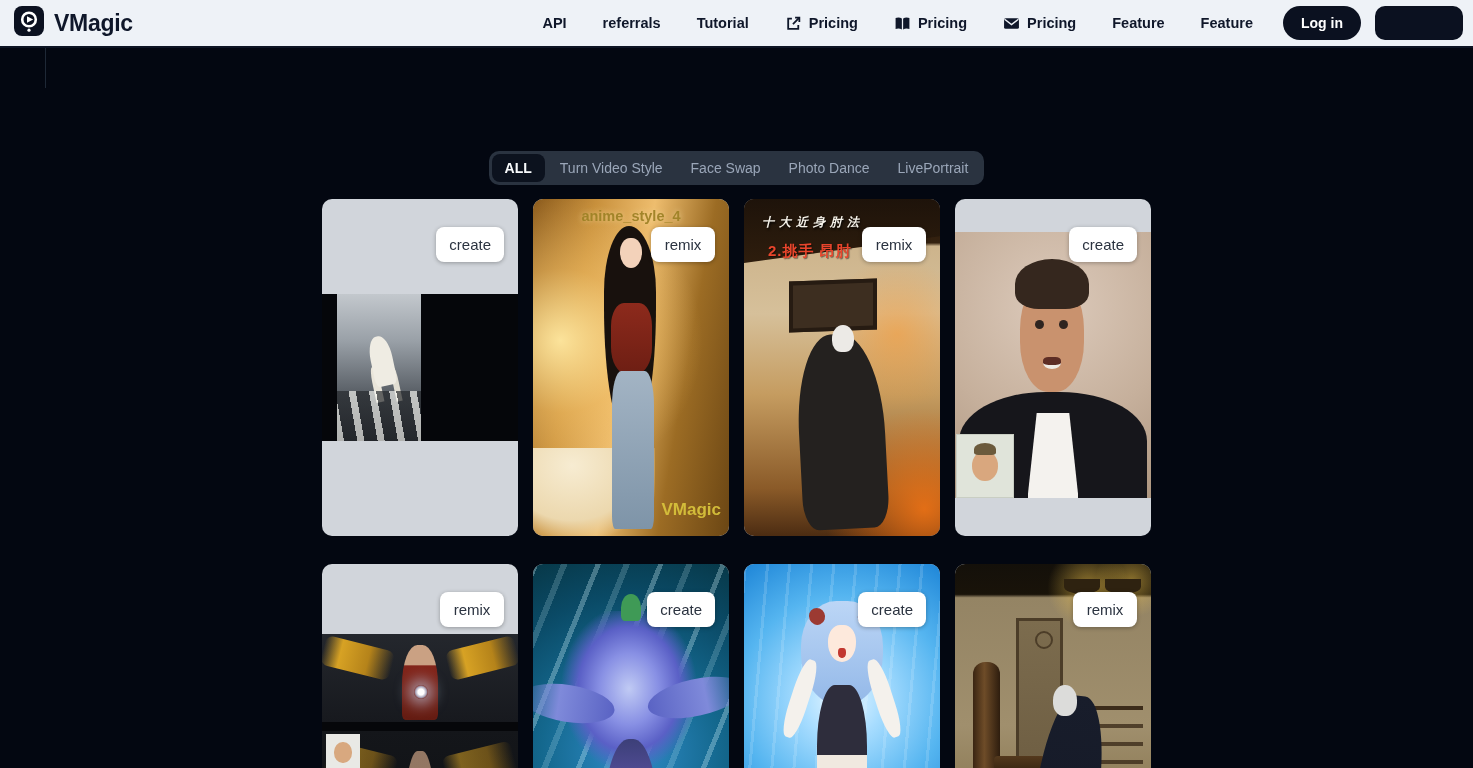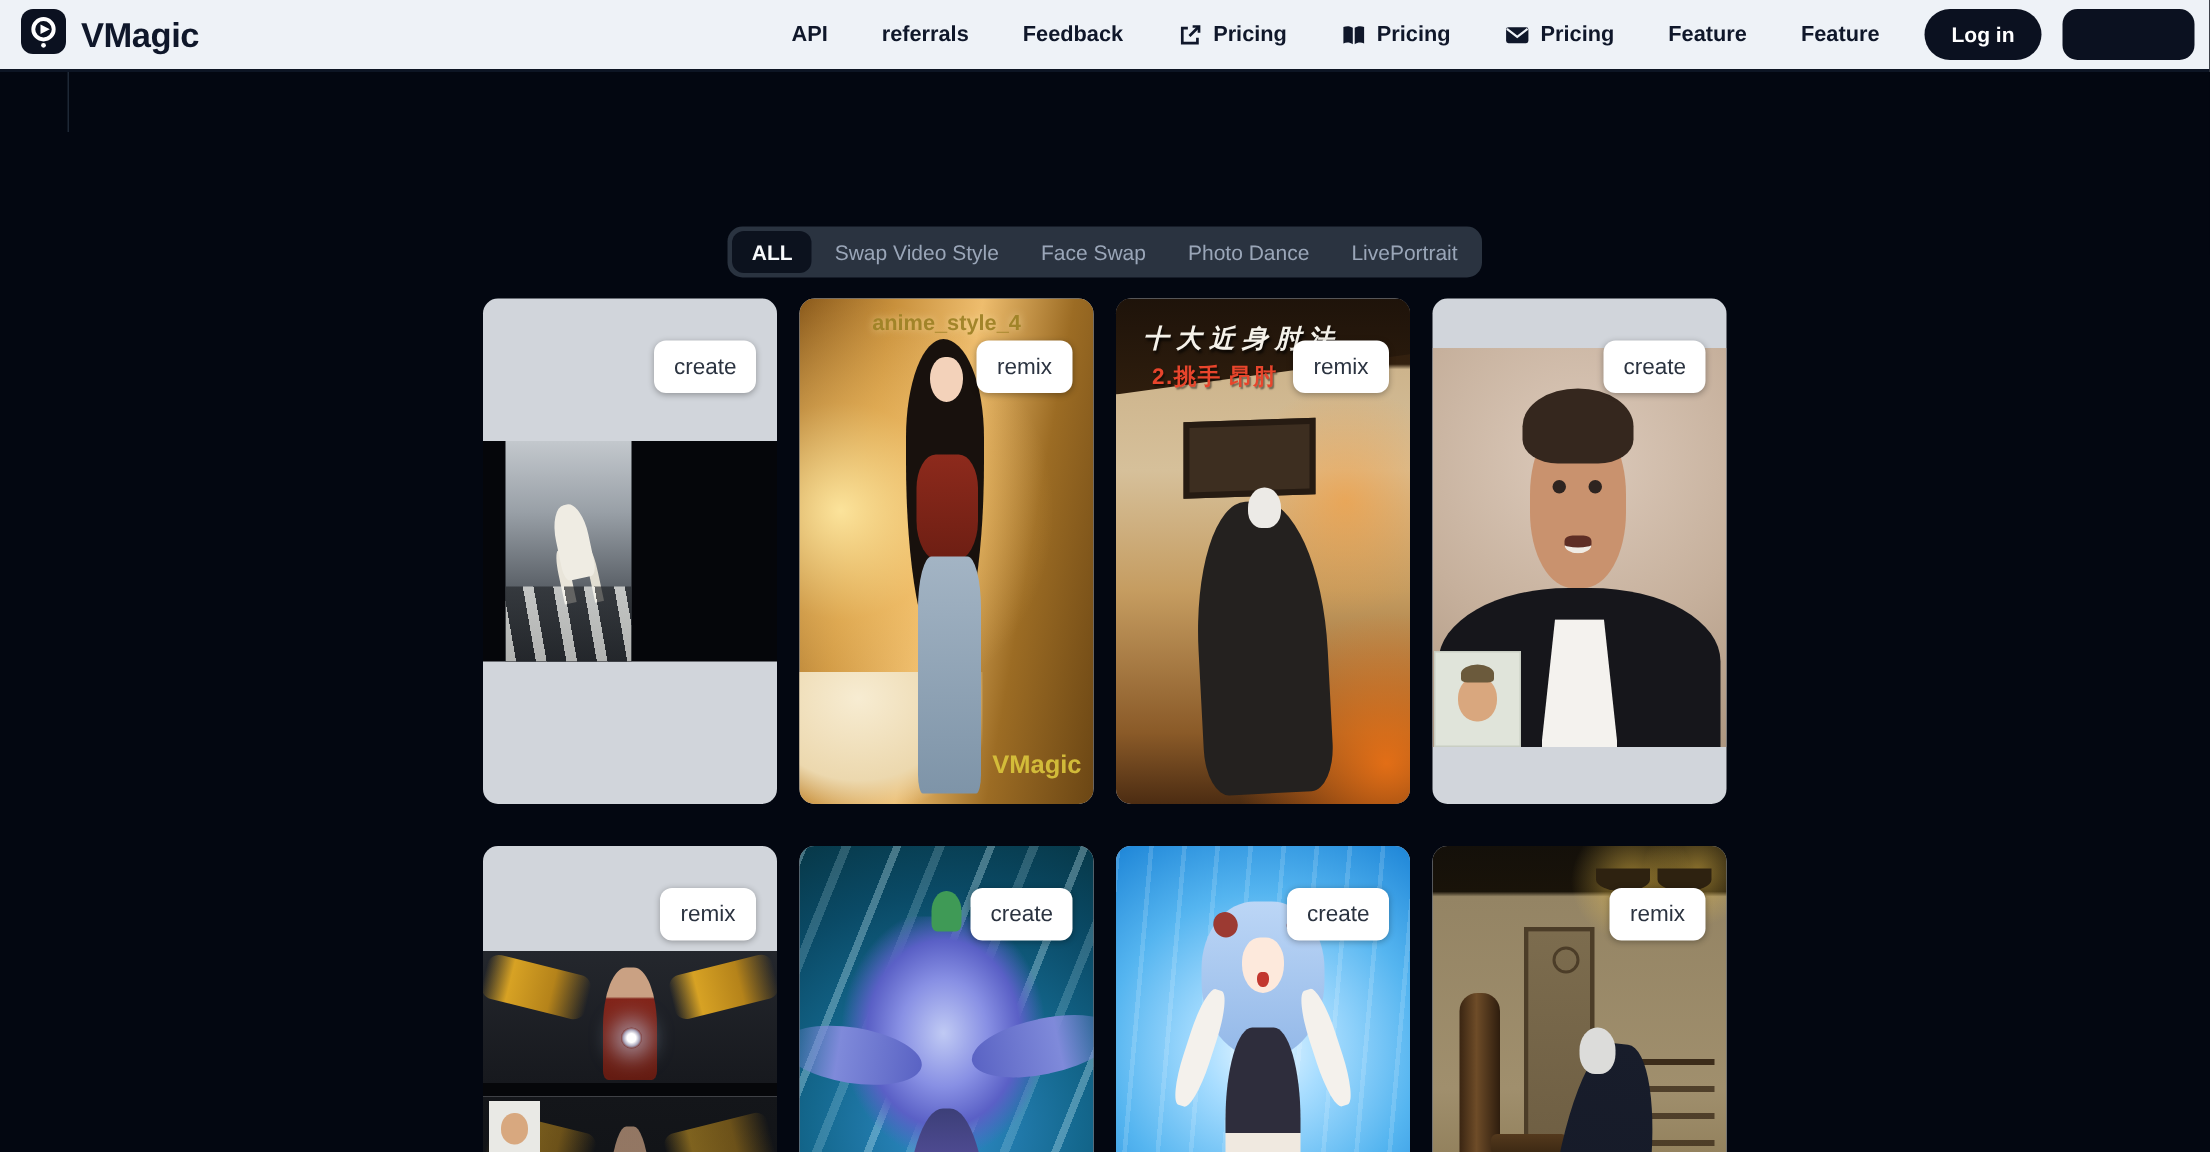--- a/index.html
+++ b/index.html
@@ -113,21 +113,21 @@
   .s3-beam { position:absolute; top:0; left:0; right:0; height:19%;
     background:linear-gradient(180deg,#1e130a 0%,#2e1d0d 100%);
     clip-path:polygon(0 0,100% 0,100% 58%,0 100%); }
   .s3-frame { position:absolute; left:23%; top:24%; width:45%; height:15%;
     background:#3d2e20; border:4px solid #261b12; transform:skewY(-2deg); }
   .s3-man { position:absolute; left:28%; top:40%; width:44%; height:58%;
     background:#24211f; border-radius:42% 46% 18% 18% / 50% 52% 16% 16%;
     transform:rotate(-3deg); }
   .s3-hair { position:absolute; left:45%; top:37.5%; width:11%; height:8%;
     background:#eceae6; border-radius:50% 50% 42% 42%; }
-  .s3-title { position:absolute; top:15px; left:18px; color:#f5f2ea; font-size:17px;
+  .s3-title { position:absolute; top:15px; left:18px; color:#f5f2ea; font-size:12px;
     font-weight:700; letter-spacing:5px; text-shadow:1px 2px 2px rgba(0,0,0,.8);
     font-family:"Liberation Serif", serif; font-style:italic; z-index:2; }
   .s3-subtitle { position:absolute; top:43px; left:24px; color:#e8452c; font-size:15px;
     font-weight:700; letter-spacing:1px; text-shadow:1px 1px 1px rgba(0,0,0,.45); z-index:2; }
 
   
   .s4-photo { position:absolute; top:33px; bottom:38px; left:0; right:0; overflow:hidden;
     background:radial-gradient(circle at 50% 28%, #dccabb 0%, #c6b09c 55%, #ad9680 100%); }
   .s4-suit { position:absolute; bottom:0; left:2%; width:96%; height:40%;
     background:#16161b; border-radius:46% 46% 0 0; }
@@ -255,21 +255,21 @@
   </div>
 
   <nav class="nav">
     <span class="nav-item">
       <span>API</span>
     </span>
     <span class="nav-item">
       <span>referrals</span>
     </span>
     <span class="nav-item">
-      <span>Feedback</span>
+      <span>Tutorial</span>
     </span>
     <span class="nav-item">
       <span>
         <svg width="17" height="17" viewBox="0 0 16 16" fill="none" stroke="#0f172a" stroke-width="1.7">
           <path d="M6.5 3.5 H3 V13 H12.5 V9.5"></path>
           <path d="M9.5 2.5 H13.5 V6.5"></path>
           <path d="M13 3 L7.5 8.5"></path>
         </svg>
       </span>
       <span>Pricing</span>
@@ -301,21 +301,21 @@
   </nav>
 
   <button class="btn-login">Log in</button>
   <button class="btn-extra"></button>
 </header>
 <div class="left-tick"></div>
 
 <div class="tabs-wrap">
   <div class="tabs">
     <span class="tab active">ALL</span>
-    <span class="tab">Swap Video Style</span>
+    <span class="tab">Turn Video Style</span>
     <span class="tab">Face Swap</span>
     <span class="tab">Photo Dance</span>
     <span class="tab">LivePortrait</span>
   </div>
 </div>
 
 <div class="grid">
 
   <div class="card">
     <div class="s1-strip">

